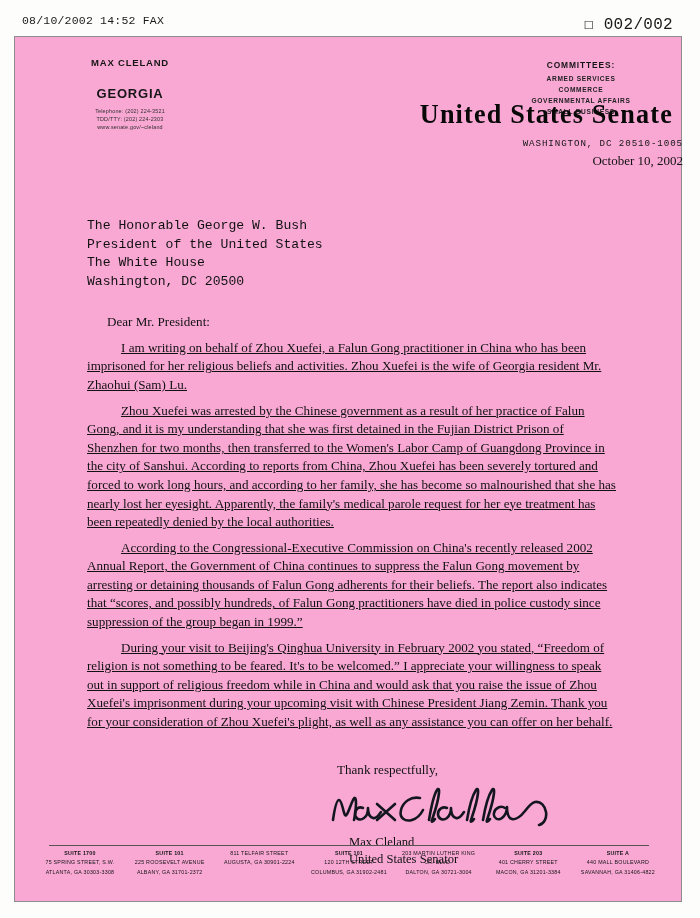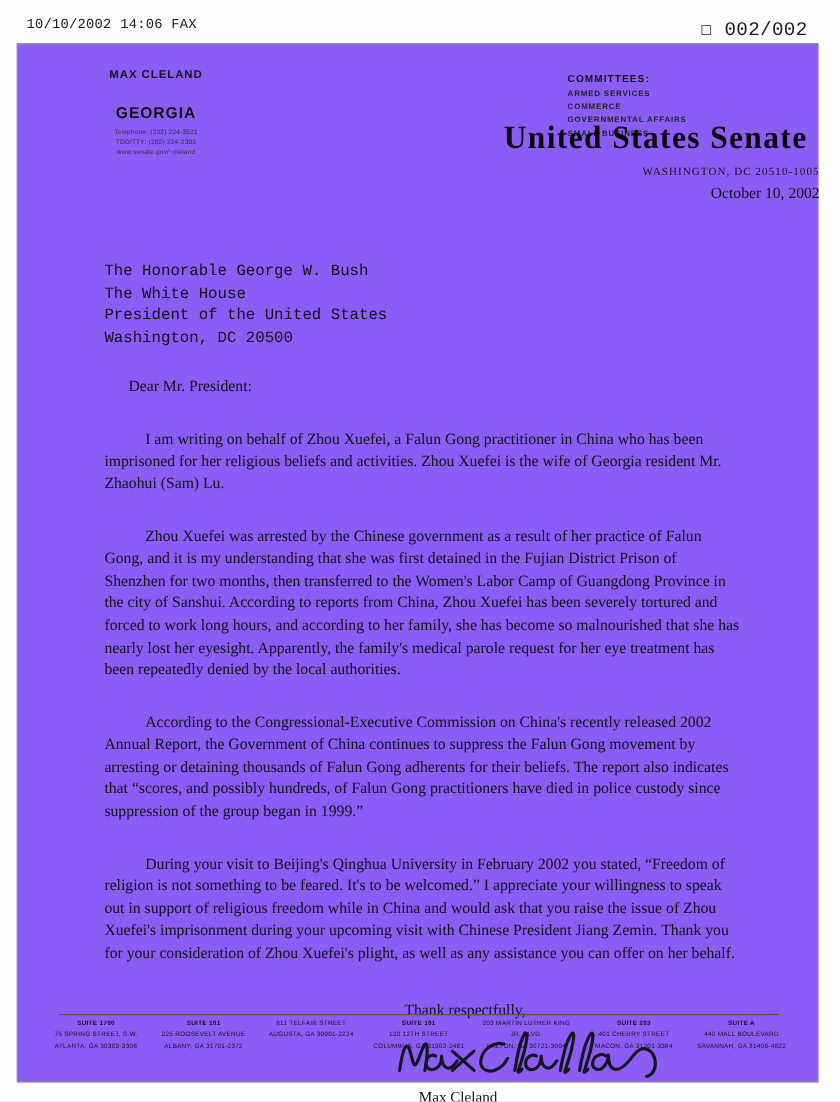--- a/index.html
+++ b/index.html
@@ -49,21 +49,21 @@
   }
 
   
   .sheet {
     position: absolute;
     top: 36px;
     left: 14px;
     width: 668px;
     height: 866px;
     border: 1px solid #8d8d8d;
-    background: #8b5cf6;
+    background: #f9a8d4;
     box-sizing: border-box;
   }
 
   
   .senator-block {
     position: absolute;
     left: 40px;
     top: 20px;
     width: 150px;
     text-align: center;
@@ -88,24 +88,24 @@
     font-family: "Liberation Sans", sans-serif;
     font-size: 5.4px;
     letter-spacing: 0.2px;
     color: #303030;
     margin-top: 5px;
     line-height: 1.5;
   }
 
   .committees-block {
     position: absolute;
-    right: 48px;
+    right: 20px;
     top: 22px;
     width: 160px;
-    text-align: left;
+    text-align: center;
     line-height: 1.45;
   }
   .committees-title {
     font-family: "Liberation Sans", sans-serif;
     font-size: 8.4px;
     font-weight: bold;
     letter-spacing: 0.9px;
     color: #151515;
   }
   .committees-list {
@@ -128,21 +128,21 @@
   .masthead-title {
     font-family: "Liberation Serif", serif;
     font-size: 27px;
     font-weight: bold;
     letter-spacing: 1.2px;
     color: #080808;
     
     transform: scaleX(0.97);
   }
   .masthead-sub {
-    font-family: Liberation Serif, serif;
+    font-family: Liberation Mono, monospace;
     font-size: 9.2px;
     letter-spacing: 0.9px;
     margin-top: 8px;
     color: #141414;
   }
 
   .letter-date {
     position: absolute;
     top: 116px;
     left: 0;
@@ -159,23 +159,24 @@
     top: 180px;
     width: 530px;
     font-size: 13.1px;
     line-height: 1.42;
     color: #111;
   }
 
   .addressee div { white-space: nowrap; font-family: Liberation Mono, monospace; }
   .salutation { margin-top: 22px; padding-left: 20px; }
   .para {
-    margin-top: 25px;
+    margin-top: 7px;
     text-indent: 34px;
     text-align: left;
+    text-decoration: underline;
   }
 
   .closing {
     margin-top: 30px;
     padding-left: 250px;
   }
 
   .signature {
     margin-top: 2px;
     padding-left: 250px;
@@ -218,21 +219,21 @@
     text-transform: uppercase;
   }
   .office .o-title { font-weight: bold; }
 </style>
 </head>
 <body>
 
 <div class="page">
 
   <div class="fax-bar">
-    <div class="fax-left">10/10/2002  14:06  FAX</div>
+    <div class="fax-left">08/10/2002  14:52  FAX</div>
     <div class="fax-right">
       <span>☐</span>
       <span>002/002</span>
     </div>
   </div>
 
   <div class="sheet">
 
     <div class="senator-block">
       <div class="senator-name">MAX CLELAND</div>
@@ -258,22 +259,22 @@
       <div class="masthead-title">United States Senate</div>
       <div class="masthead-sub">WASHINGTON, DC 20510-1005</div>
     </div>
 
     <div class="letter-date">October 10, 2002</div>
 
     <div class="body-area">
 
       <div class="addressee">
         <div>The Honorable George W. Bush</div>
+        <div>President of the United States</div>
         <div>The White House</div>
-        <div>President of the United States</div>
         <div>Washington, DC 20500</div>
       </div>
 
       <div class="salutation">Dear Mr. President:</div>
 
       <div class="para">I am writing on behalf of Zhou Xuefei, a Falun Gong practitioner in China who has been imprisoned for her religious beliefs and activities.  Zhou Xuefei is the wife of Georgia resident Mr. Zhaohui (Sam) Lu.</div>
       <div class="para">Zhou Xuefei was arrested by the Chinese government as a result of her practice of Falun Gong, and it is my understanding that she was first detained in the Fujian District Prison of Shenzhen for two months, then transferred to the Women's Labor Camp of Guangdong Province in the city of Sanshui.  According to reports from China, Zhou Xuefei has been severely tortured and forced to work long hours, and according to her family, she has become so malnourished that she has nearly lost her eyesight.  Apparently, the family's medical parole request for her eye treatment has been repeatedly denied by the local authorities.</div>
       <div class="para">According to the Congressional-Executive Commission on China's recently released 2002 Annual Report, the Government of China continues to suppress the Falun Gong movement by arresting or detaining thousands of Falun Gong adherents for their beliefs.  The report also indicates that “scores, and possibly hundreds, of Falun Gong practitioners have died in police custody since suppression of the group began in 1999.”</div>
       <div class="para">During your visit to Beijing's Qinghua University in February 2002 you stated, “Freedom of religion is not something to be feared.  It's to be welcomed.”  I appreciate your willingness to speak out in support of religious freedom while in China and would ask that you raise the issue of Zhou Xuefei's imprisonment during your upcoming visit with Chinese President Jiang Zemin.  Thank you for your consideration of Zhou Xuefei's plight, as well as any assistance you can offer on her behalf.</div>
 

